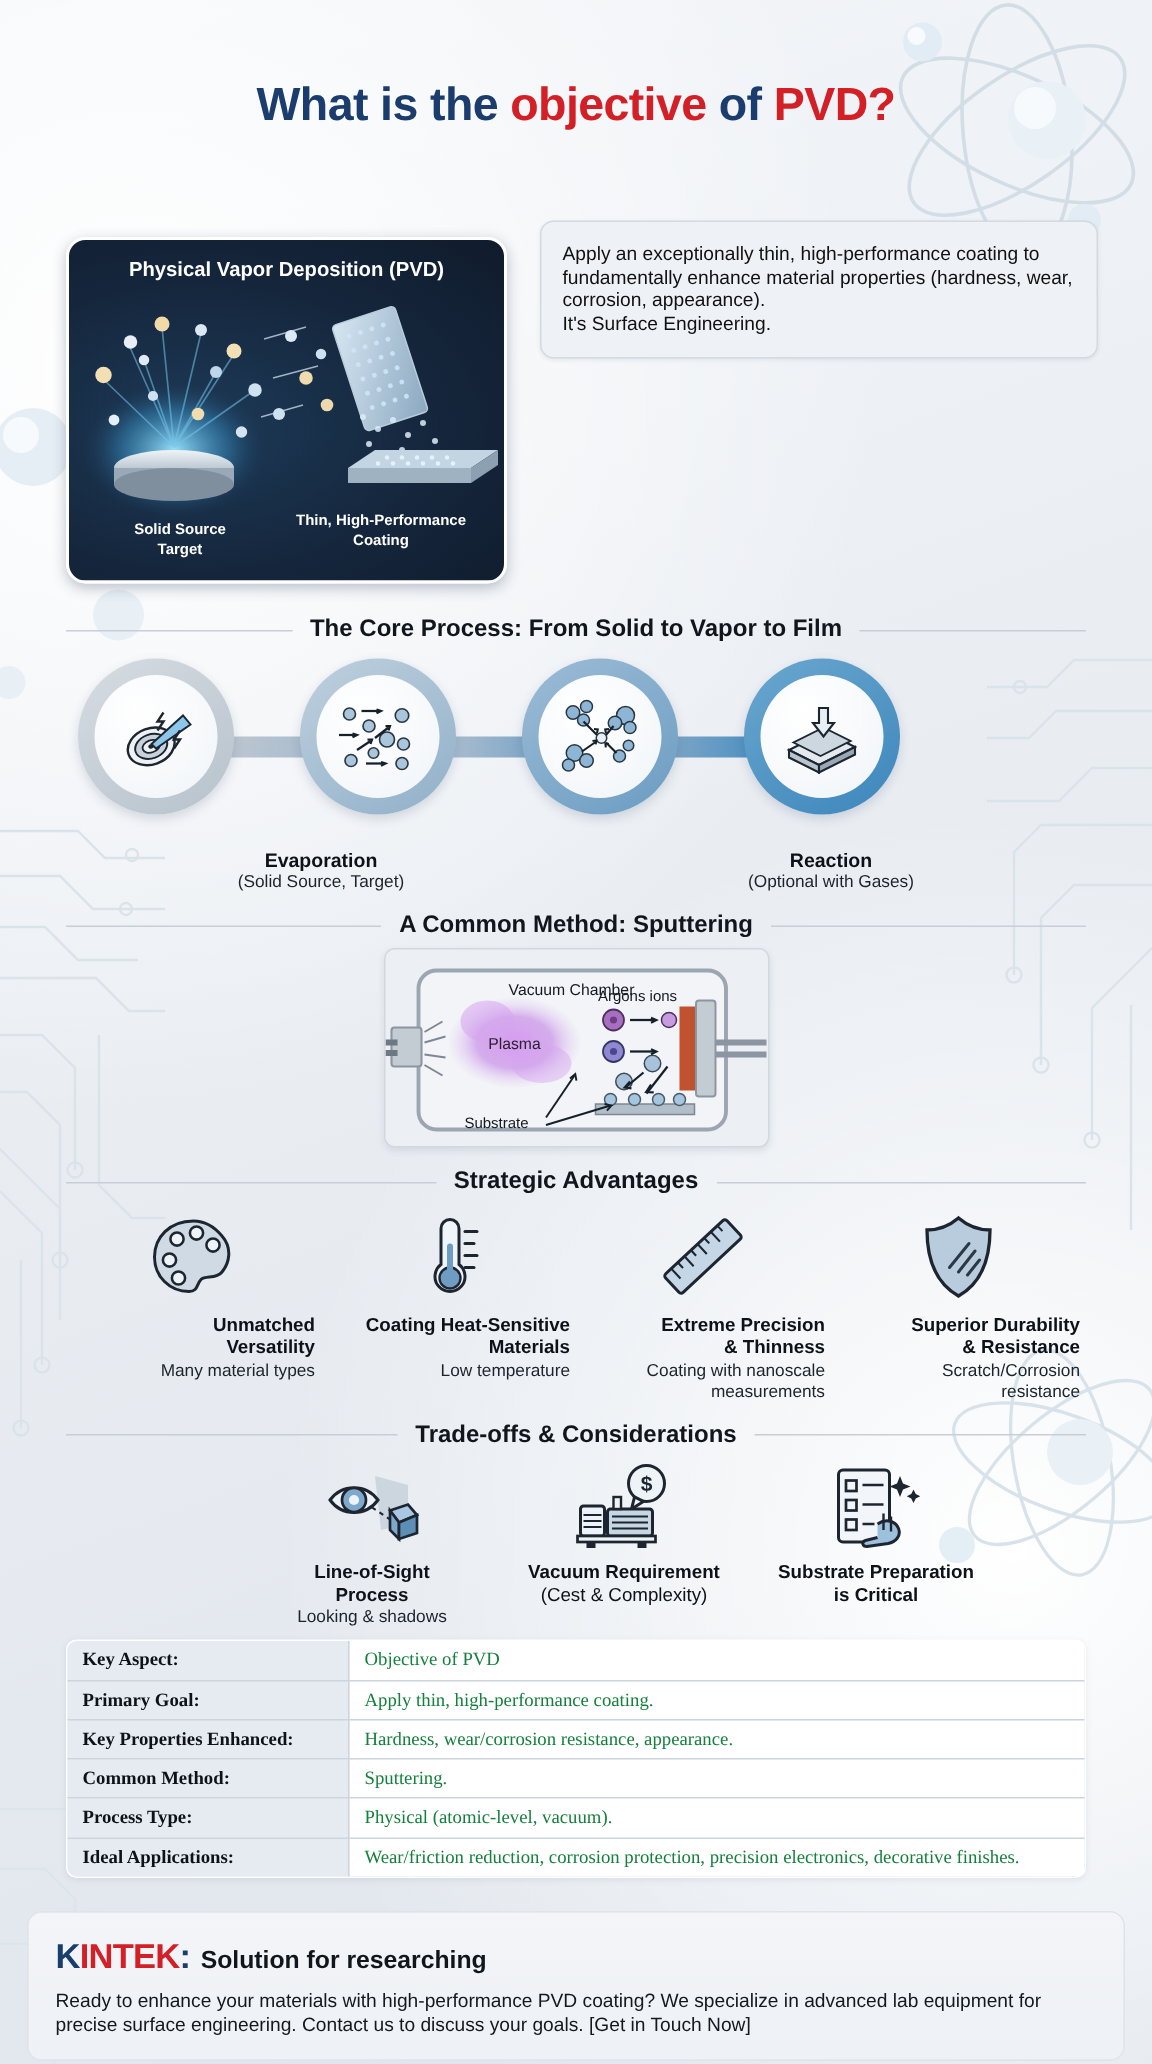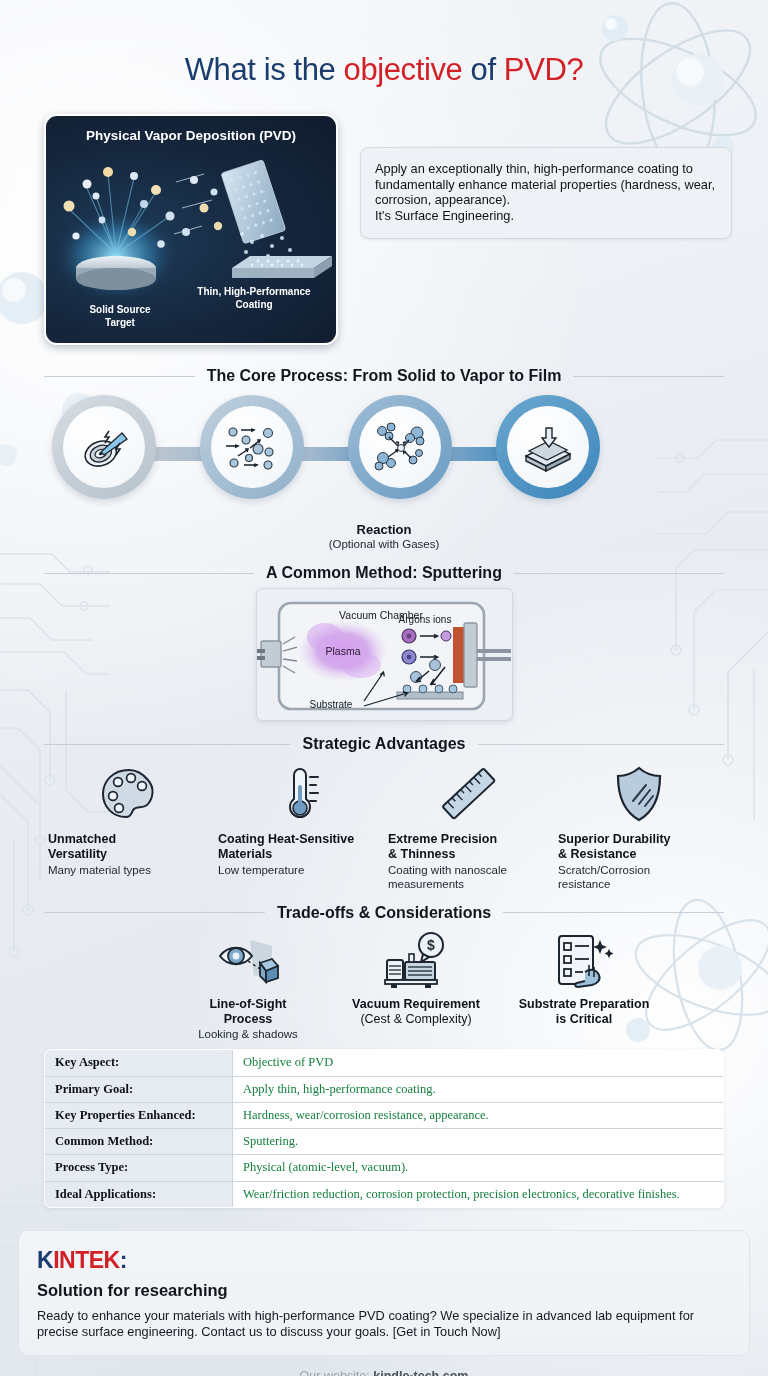--- a/index.html
+++ b/index.html
@@ -18,48 +18,48 @@
       linear-gradient(160deg, #f4f6f9 0%, #e9edf2 45%, #dfe5ec 100%);
   }
   .bg-deco { position: absolute; inset: 0; pointer-events: none; }
   .bg-deco svg { position: absolute; }
 
   .content { position: relative; z-index: 5; padding: 0 44px; }
 
   
   .title {
     text-align: center;
-    font-size: 31px; font-weight: normal;
+    font-size: 31px; font-weight: bold;
     letter-spacing: -0.4px;
     padding-top: 52px; padding-bottom: 26px;
     color: #1b3d6d;
   }
   .title .red { color: #d32027; }
 
   
   .hero { display: flex; gap: 22px; align-items: flex-start; padding-left: 44px; padding-right: 36px; }
   .hero-img {
     width: 294px; height: 231px; flex: 0 0 294px;
     border-radius: 13px;
     background: radial-gradient(ellipse at 30% 55%, #1d3a58 0%, #15263c 55%, #101b2c 100%);
     border: 2px solid #ffffff;
     box-shadow: 0 3px 9px rgba(40,60,90,.30);
-    position: relative; overflow: hidden;
+    position: relative; overflow: hidden; margin-top: 44px;
   }
   .hero-img .cap {
     position: absolute; top: 12px; left: 0; right: 0;
     text-align: center; color: #fff;
     font-size: 13.5px; font-weight: bold;
   }
   .hero-img .lbl {
     position: absolute; color: #fff; font-size: 10px; font-weight: bold;
     text-align: center; line-height: 1.25;
   }
   .hero-img .lbl.l { left: 14px; bottom: 14px; width: 120px; }
-  .hero-img .lbl.r { right: 8px; bottom: 32px; width: 148px; }
+  .hero-img .lbl.r { right: 8px; bottom: 20px; width: 148px; }
 
   .core-box {
     flex: 1; margin-top: 33px;
     background: #eef1f5;
     border: 1px solid #d3dae2;
     border-radius: 9px;
     padding: 13px 14px 14px 14px;
     box-shadow: 0 1px 3px rgba(60,80,110,.10);
   }
   .core-box .hd { font-size: 12.5px; font-weight: bold; color: #111; margin-bottom: 1px; letter-spacing: .1px;}
@@ -98,21 +98,21 @@
     width: 257px; height: 133px;
     background: #eceff3;
     border: 1px solid #d2d8e0;
     border-radius: 7px;
     position: relative;
     box-shadow: 0 2px 5px rgba(60,80,110,.12);
   }
 
   
   .adv { display: flex; margin-top: 10px; }
-  .adv .cell { flex: 1; text-align: left; padding: 0 4px; }
+  .adv .cell { flex: 1; text-align: right; padding: 0 4px; }
   .adv .ico { height: 62px; display: flex; align-items: center; justify-content: center; }
   .adv .t { font-size: 12.5px; font-weight: bold; color: #0d1218; line-height: 1.2; margin-top: 7px;}
   .adv .d { font-size: 11.5px; color: #1c232b; line-height: 1.2; margin-top: 2px; }
 
   .trade { display: flex; margin-top: 8px; padding: 0 56px 0 120px; }
   .trade .cell { flex: 1; text-align: center; padding: 0 2px; }
   .trade .ico { height: 62px; display: flex; align-items: center; justify-content: center; }
   .trade .t { font-size: 12.5px; font-weight: bold; color: #0d1218; line-height: 1.2; margin-top: 5px;}
   .trade .d { font-size: 11.5px; color: #1c232b; line-height: 1.2; margin-top: 1px;}
 
@@ -129,21 +129,21 @@
   }
   table.summary td.v { font-size: 12.5px; color: #15803d; line-height: 1.22; }
 
   
   .footer {
     margin: 22px 0 0 0;
     background: linear-gradient(180deg,#f3f5f8 0%, #eef1f5 100%);
     border: 1px solid #dfe4ea; border-radius: 10px;
     padding: 16px 18px 14px 18px;
   }
-  .brandline { display: flex; align-items: baseline; gap: 7px; flex-direction: column; }
+  .brandline { display: flex; align-items: baseline; gap: 7px; }
   .brand { font-size: 23px; font-weight: bold; letter-spacing: -0.5px; }
   .brand .k1 { color: #1b3d6d; }
   .brand .rest { color: #d32027; }
   .brand .colon { color: #1b3d6d; }
   .tagline { font-size: 16.5px; font-weight: bold; color: #10161c; }
   .footer p { font-size: 12.8px; color: #14191f; line-height: 1.28; margin-top: 8px; }
   .site {
     text-align: center; font-size: 12.5px; color: #9aa4b0;
     padding-top: 13px;
   }
@@ -481,20 +481,24 @@
               <g stroke="#1d2630" stroke-width="1.4" fill="#e8eef4">
                 <polygon points="26,6 32,6 32,16 36,16 29,25 22,16 26,16"></polygon>
               </g>
             </svg>
           </div>
         </div>
       </div>
 
       <div class="steps">
         <div class="step">
+          <div class="n">Evaporation</div>
+          <div class="s">(Solid Source, Target)</div>
+        </div>
+        <div class="step">
           <div class="n">Reaction</div>
           <div class="s">(Optional with Gases)</div>
         </div>
       </div>
 
       <div class="sec-head" style="margin-top:14px;">
         <div class="line"></div>
         <div class="txt">A Common Method: Sputtering</div>
         <div class="line"></div>
       </div>

